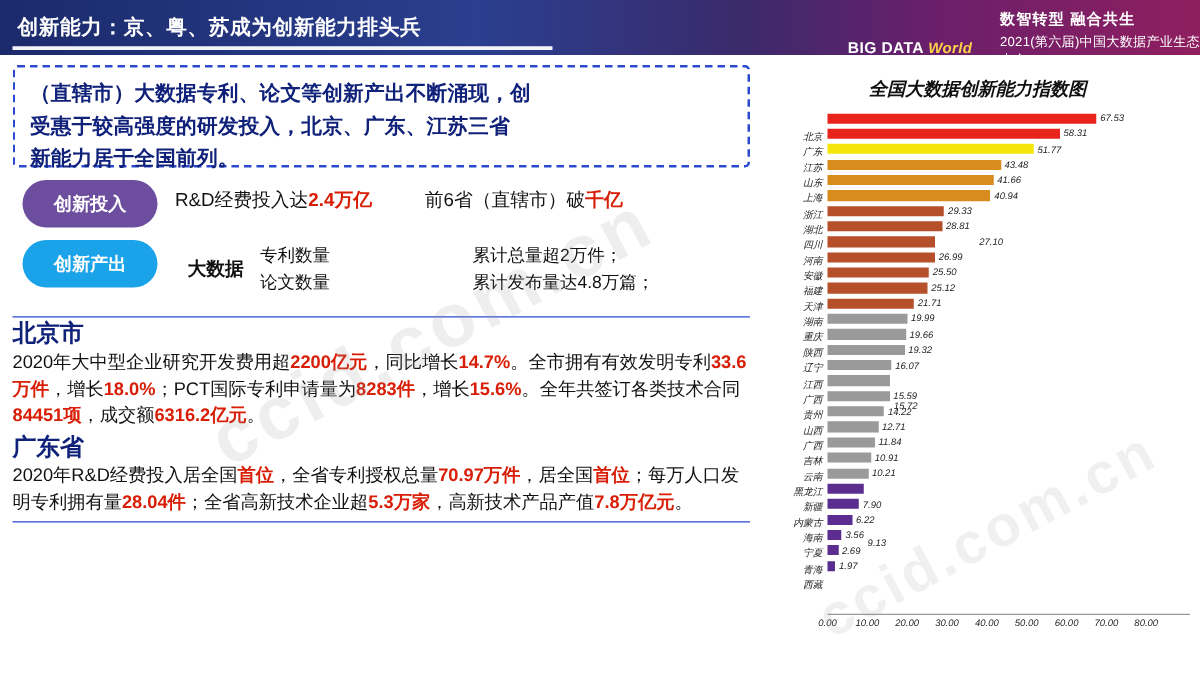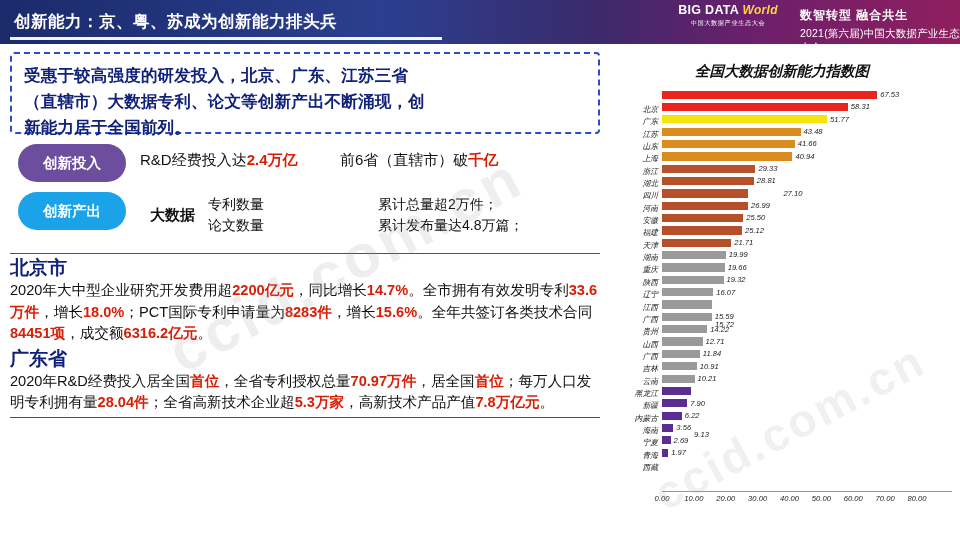--- a/index.html
+++ b/index.html
@@ -6,21 +6,21 @@
   body{width:960px;height:540px;background:#ffffff;font-family:"Liberation Sans","DejaVu Sans",sans-serif;overflow:hidden;}
   #page{position:relative;width:960px;height:540px;background:#ffffff;}
 
   
   .header{position:absolute;left:0;top:0;width:960px;height:44px;
     background:linear-gradient(90deg,#1b2a6b 0%, #2a3f8f 40%, #3b2a6b 62%, #6b1f6b 78%, #8f1f5f 100%);
     overflow:hidden;text-decoration:underline;}
   .hdr-title{position:absolute;left:14px;top:11px;color:#ffffff;font-size:16.5px;font-weight:bold;letter-spacing:0.5px;}
   .hdr-underline{position:absolute;left:10px;top:37px;width:432px;height:3px;background:#ffffff;opacity:.95;}
   .logo-box{position:absolute;left:672px;top:4px;width:112px;height:36px;color:#fff;text-align:center;}
-  .logo-big{font-size:12.5px;font-weight:bold;letter-spacing:.3px;line-height:13px;}
+  .logo-big{font-size:12.5px;font-weight:bold;letter-spacing:.3px;line-height:13px;margin-top:28px;}
   .logo-world{font-size:12px;font-style:italic;font-weight:bold;color:#ffd24a;}
   .logo-sub{font-size:6.2px;letter-spacing:.6px;margin-top:2px;color:#ffffff;}
   .hdr-right{position:absolute;left:800px;top:7px;color:#ffffff;text-align:left;}
   .hdr-r1{font-size:12px;font-weight:bold;letter-spacing:1px;}
   .hdr-r2{font-size:10.5px;margin-top:3px;letter-spacing:.2px;}
 
   
   .leftpanel{position:absolute;left:10px;top:52px;width:590px;height:478px;}
   .callout{position:relative;border:2px dashed #2b4ad0;border-radius:4px;padding:8px 10px 10px 12px;
            height:82px;box-sizing:border-box;}
@@ -76,22 +76,22 @@
     </div>
     <div class="hdr-right">
       <div class="hdr-r1">数智转型  融合共生</div>
       <div class="hdr-r2">2021(第六届)中国大数据产业生态大会</div>
     </div>
   </div>
 
   <div class="leftpanel">
 
     <div class="callout">
+      <p>（直辖市）大数据专利、论文等创新产出不断涌现，创</p>
       <p>受惠于较高强度的研发投入，北京、广东、江苏三省</p>
-      <p>（直辖市）大数据专利、论文等创新产出不断涌现，创</p>
       <p>新能力居于全国前列。</p>
     </div>
 
     <div class="tagrow">
       <div class="tag purple">创新投入</div>
       <div class="tag-text">
         <span>R&amp;D经费投入达</span><span class="b-red">2.4万亿</span>
         <span style="display:inline-block;width:34px;"></span>
         <span>前6省</span><span>（直辖市）破</span><span class="b-red">千亿</span>
       </div>

